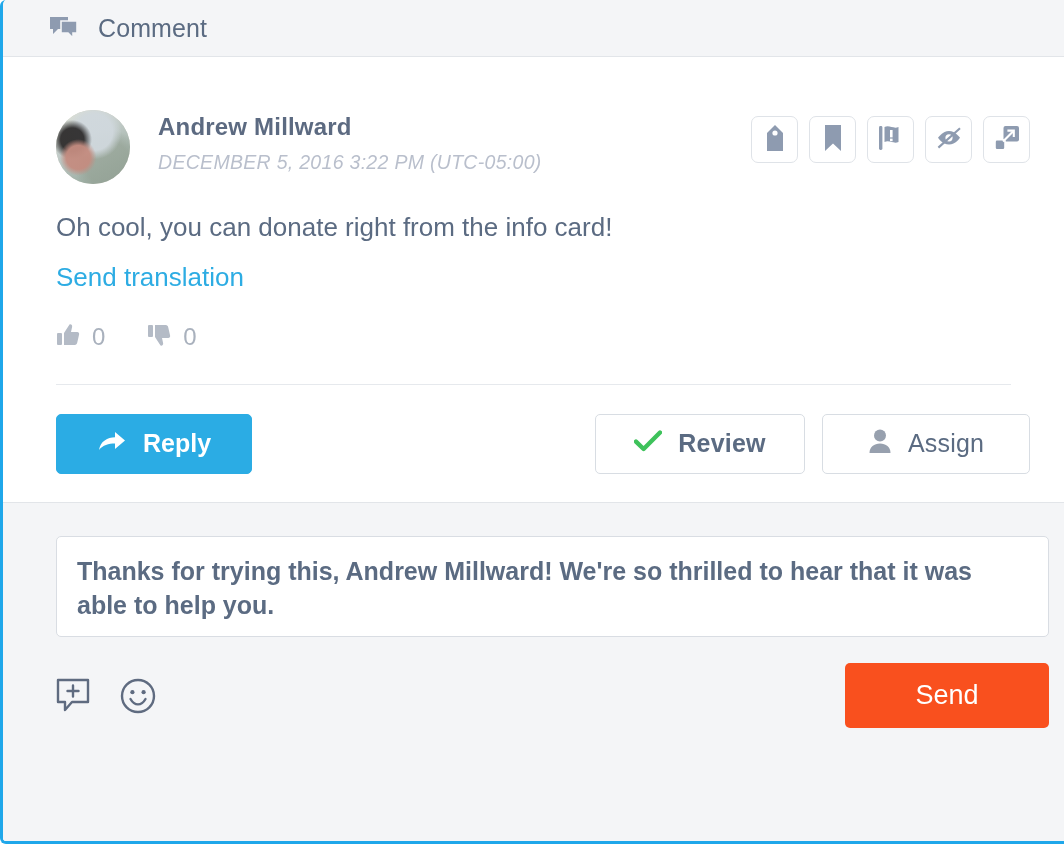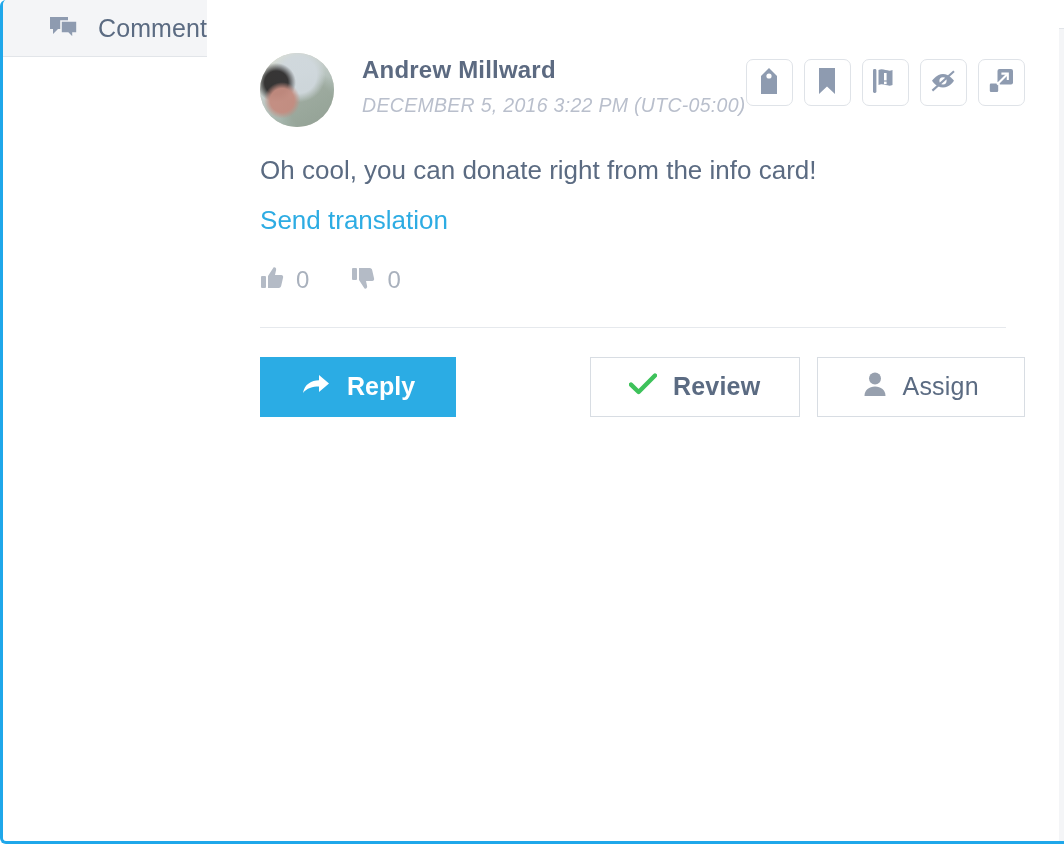--- a/index.html
+++ b/index.html
@@ -20,21 +20,21 @@
     box-sizing: border-box;
     width: 1064px;
     height: 844px;
     border-left: 3px solid #1fa7ea;
     border-bottom: 3px solid #1fa7ea;
     border-top-left-radius: 6px;
     border-bottom-left-radius: 6px;
     background: #ffffff;
     overflow: hidden;
     display: flex;
-    flex-direction: row;
+    flex-direction: column;
   }
 
   
   .card-header {
     box-sizing: border-box;
     height: 57px;
     flex: 0 0 57px;
     background: #f4f5f7;
     border-bottom: 1px solid #e2e5e9;
     display: flex;
@@ -171,21 +171,21 @@
 
   
   .actions {
     display: flex;
     align-items: center;
     padding: 29px 34px 0 53px;
   }
   .btn {
     box-sizing: border-box;
     height: 60px;
-    border-radius: 0;
+    border-radius: 5px;
     display: inline-flex;
     align-items: center;
     justify-content: center;
     gap: 16px;
     font-size: 25px;
     cursor: pointer;
     padding: 0 26px;
     white-space: nowrap;
   }
   .btn-reply {
@@ -248,30 +248,29 @@
     display: flex;
     align-items: center;
     gap: 25px;
   }
   .tool-icon { cursor: pointer; display: flex; }
   .btn-send {
     margin-left: auto;
     background: #f9501e;
     color: #ffffff;
     border: none;
-    border-radius: 17px;
+    border-radius: 5px;
     width: 204px;
     height: 65px;
     font-size: 27px;
     font-family: "Liberation Sans", sans-serif;
     cursor: pointer;
     display: flex;
     align-items: center;
     justify-content: center;
-    margin-top: 12px;
   }
 </style>
 </head>
 <body>
 
 <div class="card">
 
   <div class="card-header">
     <span class="hdr-icon">
       <svg width="30" height="26" viewBox="0 0 30 26" aria-hidden="true">

